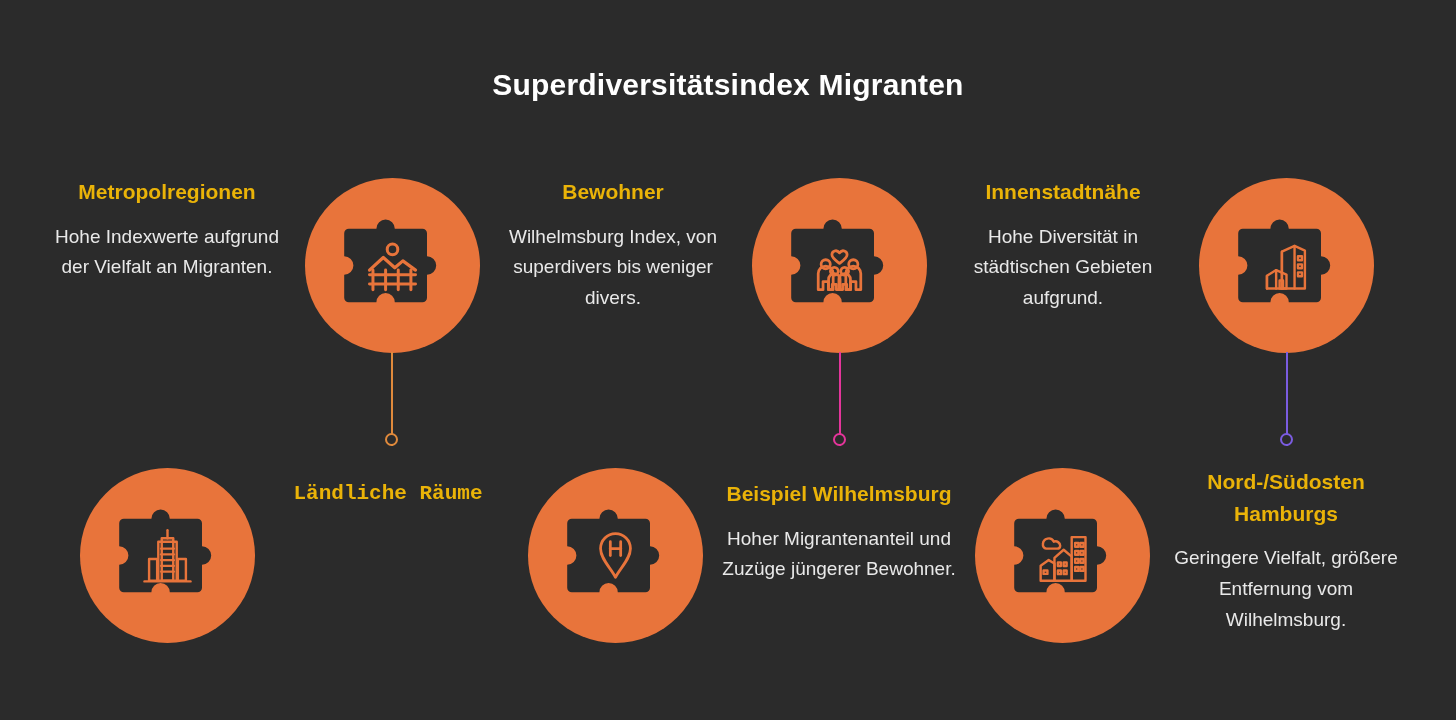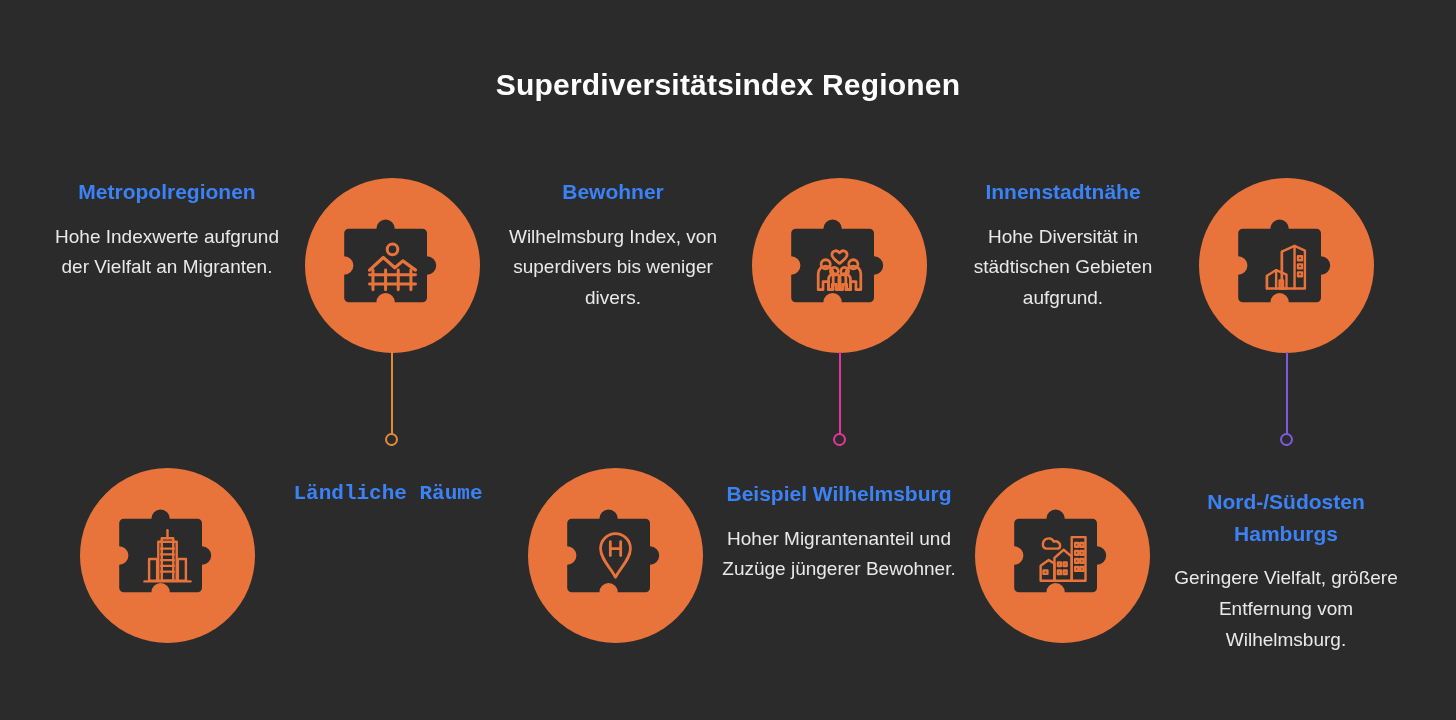--- a/index.html
+++ b/index.html
@@ -43,21 +43,21 @@
   }
   .circle svg { display: block; }
 
   
   .tblock {
     position: absolute;
     width: 250px;
     text-align: center;
   }
   .tblock .heading {
-    color: #3b82f6;
+    color: #eab308;
     font-size: 21px;
     font-weight: bold;
     line-height: 1.5;
     margin-bottom: 14px;
   }
   .tblock .body {
     color: #e9e9e9;
     font-size: 19px;
     line-height: 1.62;
     font-weight: normal;
@@ -84,21 +84,21 @@
     border-radius: 50%;
     border: 2.5px solid currentColor;
     background: #2b2b2b;
   }
 </style>
 </head>
 <body>
 
 <div id="stage">
 
-  <div class="title">Superdiversitätsindex Regionen</div>
+  <div class="title">Superdiversitätsindex Migranten</div>
 
   <div class="tblock" style="left:42px; top:176px;">
     <div class="heading">Metropolregionen</div>
     <div class="body">Hohe Indexwerte aufgrund der Vielfalt an Migranten.</div>
   </div>
 
   <div class="circle" style="left:305px; top:178px;">
     <span>
       <svg width="115" height="115" viewBox="0 0 100 100">
         <path fill="#2b2b2b" d="M12 18 h24 a8 8 0 1 1 16 0 h24 a4 4 0 0 1 4 4 v20 a8 8 0 1 1 0 16 v20 a4 4 0 0 1 -4 4 h-24 a8 8 0 1 0 -16 0 h-24 a4 4 0 0 1 -4 -4 v-20 a8 8 0 1 0 0 -16 v-20 a4 4 0 0 1 4 -4 z"></path>
@@ -242,18 +242,18 @@
           <rect x="51" y="56" width="2.6" height="3.2"></rect>
           <rect x="46" y="63" width="2.6" height="3.2"></rect>
           <rect x="51" y="63" width="2.6" height="3.2"></rect>
           <path d="M31 59 L38 54 L43 57 L43 72 L31 72 Z"></path>
           <rect x="33.5" y="63" width="3.4" height="3"></rect>
         </g>
       </svg>
     </span>
   </div>
 
-  <div class="tblock" style="left:1161px; top:486px;">
+  <div class="tblock" style="left:1161px; top:466px;">
     <div class="heading">Nord-/Südosten Hamburgs</div>
     <div class="body">Geringere Vielfalt, größere Entfernung vom Wilhelmsburg.</div>
   </div>
 
 </div>
 
 </body></html>

